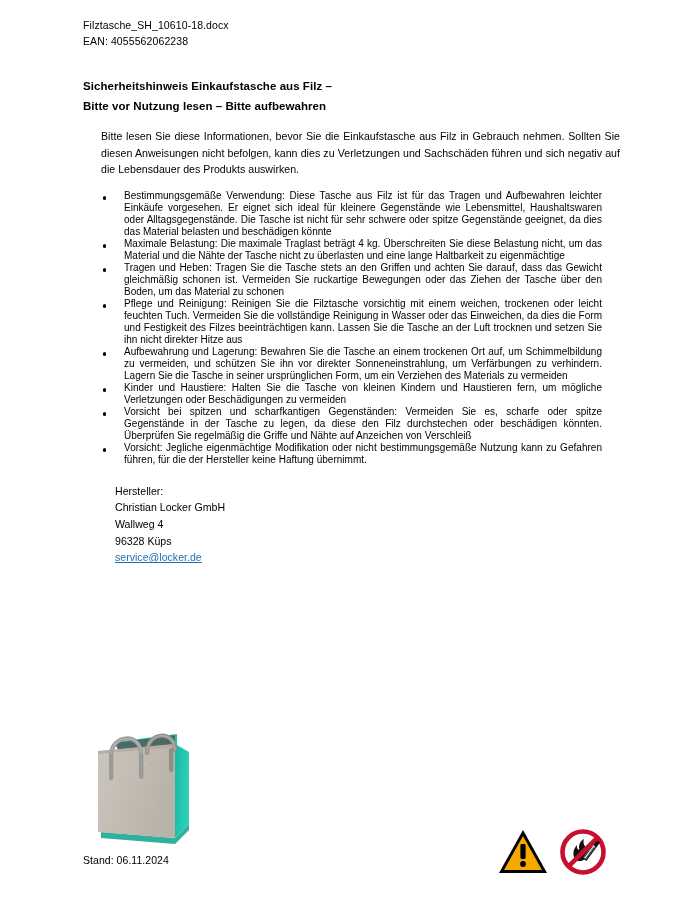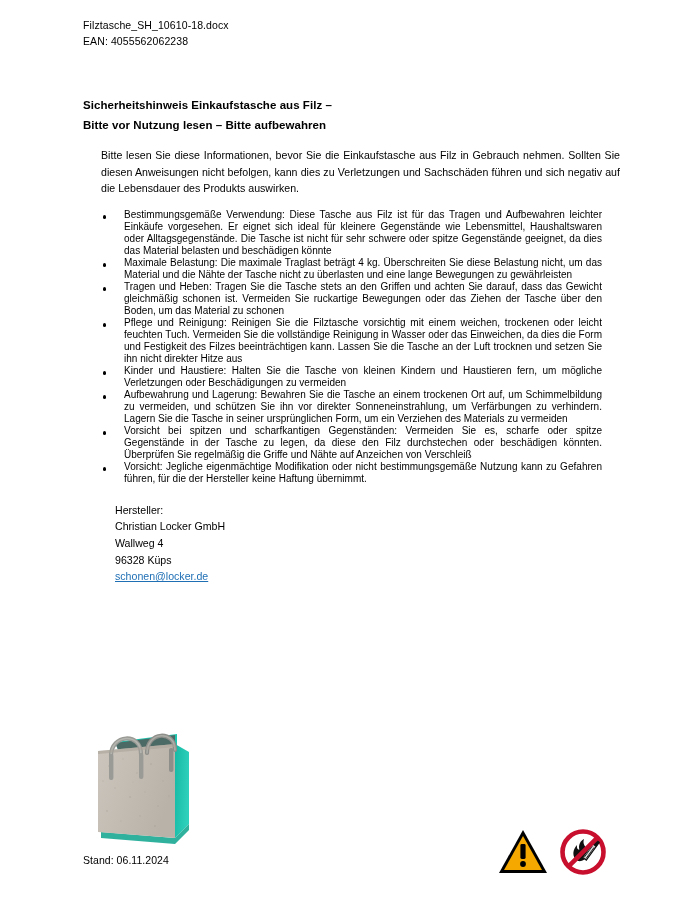--- a/index.html
+++ b/index.html
@@ -26,21 +26,21 @@
   
   .doc-header {
     font-size: 10.5px;
     line-height: 15.5px;
     letter-spacing: 0.1px;
   }
   .doc-header div { white-space: nowrap; }
 
   
   .title-block {
-    margin-top: 46px;
+    margin-top: 27px;
     font-weight: bold;
     font-size: 11.5px;
     line-height: 20px;
     letter-spacing: 0.05px;
   }
 
   
   .intro {
     margin-top: 12px;
     font-size: 10.6px;
@@ -142,54 +142,54 @@
 
   <p class="intro">Bitte lesen Sie diese Informationen, bevor Sie die Einkaufstasche aus Filz in Gebrauch nehmen. Sollten Sie diesen Anweisungen nicht befolgen, kann dies zu Verletzungen und Sachschäden führen und sich negativ auf die Lebensdauer des Produkts auswirken.</p>
 
   <ul class="bullets">
     <li>
       <span>Bestimmungsgemäße Verwendung: Diese Tasche aus Filz ist für das Tragen und Aufbewahren leichter Einkäufe vorgesehen. Er eignet sich ideal für kleinere Gegenstände wie Lebensmittel, Haushaltswaren oder Alltagsgegenstände. Die Tasche ist nicht für sehr schwere oder spitze</span>
       <span class="last-line">Gegenstände geeignet, da dies das Material belasten und beschädigen könnte</span>
     </li>
     <li>
       <span>Maximale Belastung: Die maximale Traglast beträgt 4 kg. Überschreiten Sie diese Belastung nicht, um das Material und die Nähte der Tasche nicht zu überlasten und eine lange</span>
-      <span class="last-line">Bewegungen zu gewährleisten</span>
+      <span class="last-line">Haltbarkeit zu eigenmächtige</span>
     </li>
     <li>
       <span>Tragen und Heben: Tragen Sie die Tasche stets an den Griffen und achten Sie darauf, dass das Gewicht gleichmäßig schonen ist. Vermeiden Sie ruckartige Bewegungen oder das Ziehen der</span>
       <span class="last-line">Tasche über den Boden, um das Material zu schonen</span>
     </li>
     <li>
       <span>Pflege und Reinigung: Reinigen Sie die Filztasche vorsichtig mit einem weichen, trockenen oder leicht feuchten Tuch. Vermeiden Sie die vollständige Reinigung in Wasser oder das Einweichen, da dies die Form und Festigkeit des Filzes beeinträchtigen kann. Lassen Sie die</span>
       <span class="last-line">Tasche an der Luft trocknen und setzen Sie ihn nicht direkter Hitze aus</span>
     </li>
     <li>
+      <span>Aufbewahrung und Lagerung: Bewahren Sie die Tasche an einem trockenen Ort auf, um Schimmelbildung zu vermeiden, und schützen Sie ihn vor direkter Sonneneinstrahlung, um Verfärbungen zu verhindern. Lagern Sie die Tasche in seiner ursprünglichen Form, um ein</span>
+      <span class="last-line">Verziehen des Materials zu vermeiden</span>
+    </li>
+    <li>
       <span>Kinder und Haustiere: Halten Sie die Tasche von kleinen Kindern und Haustieren fern, um</span>
       <span class="last-line">mögliche Verletzungen oder Beschädigungen zu vermeiden</span>
-    </li>
-    <li>
-      <span>Aufbewahrung und Lagerung: Bewahren Sie die Tasche an einem trockenen Ort auf, um Schimmelbildung zu vermeiden, und schützen Sie ihn vor direkter Sonneneinstrahlung, um Verfärbungen zu verhindern. Lagern Sie die Tasche in seiner ursprünglichen Form, um ein</span>
-      <span class="last-line">Verziehen des Materials zu vermeiden</span>
     </li>
     <li>
       <span>Vorsicht bei spitzen und scharfkantigen Gegenständen: Vermeiden Sie es, scharfe oder spitze Gegenstände in der Tasche zu legen, da diese den Filz durchstechen oder beschädigen</span>
       <span class="last-line">könnten. Überprüfen Sie regelmäßig die Griffe und Nähte auf Anzeichen von Verschleiß</span>
     </li>
     <li>
       <span>Vorsicht: Jegliche eigenmächtige Modifikation oder nicht bestimmungsgemäße Nutzung kann</span>
       <span class="last-line">zu Gefahren führen, für die der Hersteller keine Haftung übernimmt.</span>
     </li>
   </ul>
 
   <div class="manufacturer">
     <div class="addr-line">Hersteller:</div>
     <div class="addr-line">Christian Locker GmbH</div>
     <div class="addr-line">Wallweg 4</div>
     <div class="addr-line">96328 Küps</div>
-    <div class="addr-line"><a class="email-link" href="#">schonen@locker.de</a></div>
+    <div class="addr-line"><a class="email-link" href="#">service@locker.de</a></div>
   </div>
 
   <div class="product-image">
     <svg width="120" height="128" viewBox="0 0 120 128" xmlns="http://www.w3.org/2000/svg">
       <defs>
         <linearGradient id="feltGrad" x1="0" y1="0" x2="1" y2="0.4">
           <stop offset="0%" stop-color="#cbc5bd"></stop>
           <stop offset="45%" stop-color="#c4bdb4"></stop>
           <stop offset="100%" stop-color="#b9b2a8"></stop>
         </linearGradient>

